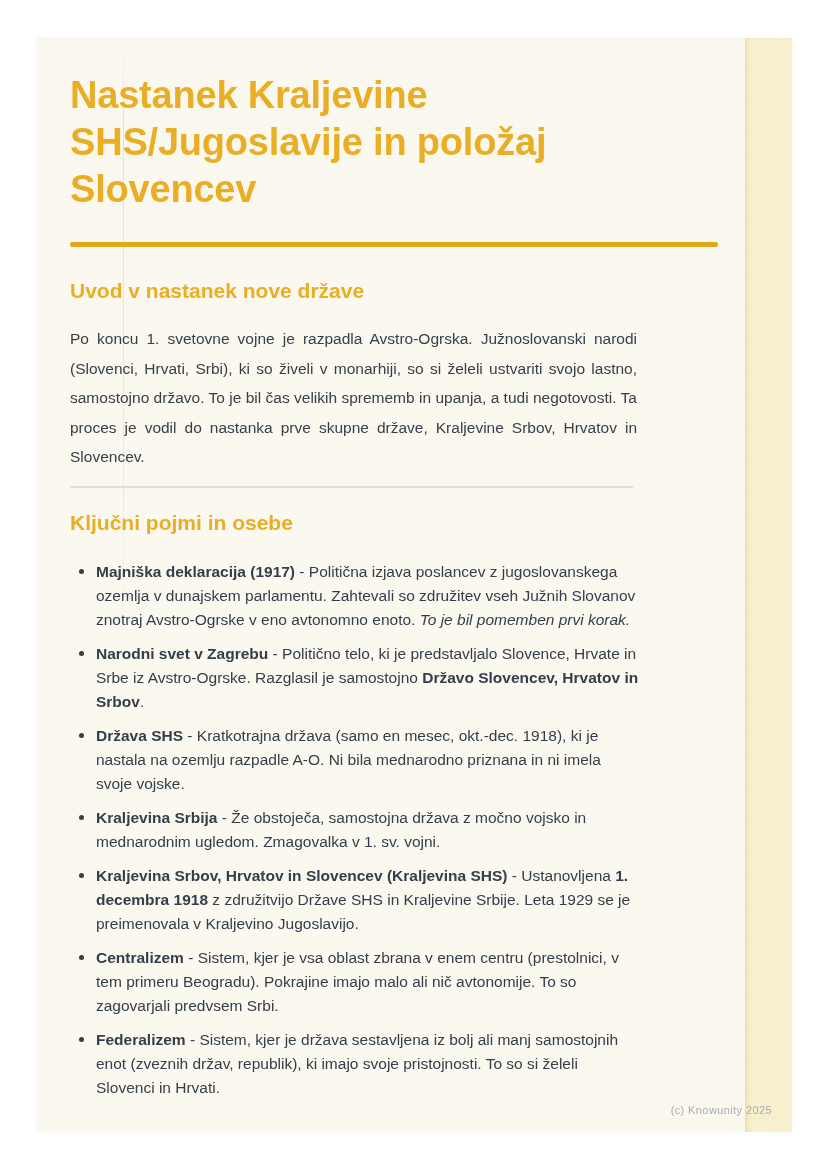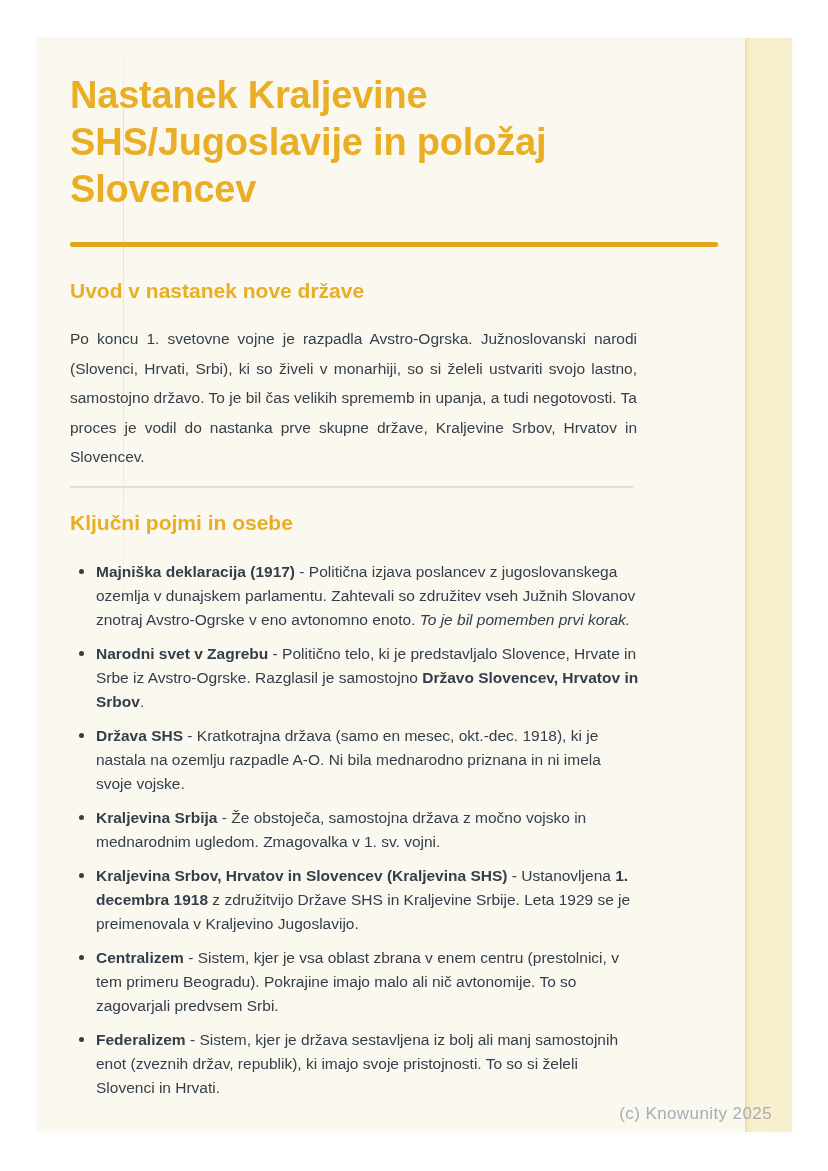--- a/index.html
+++ b/index.html
@@ -151,21 +151,21 @@
     border-radius: 50%;
     background: var(--body-text, #333E4A);
   }
   .terms .b { font-weight: 700; }
   .terms .i { font-style: italic; }
   .watermark {
     position: absolute;
     right: 20px;
     top: 1066px;
     color: var(--watermark, #A6ADB4);
-    font-size: 17px;
+    font-size: 11px;
     letter-spacing: 0.4px;
     white-space: nowrap;
     z-index: 4;
   }
 </style>
 </head>
 <body>
 
 <div class="canvas">
   <div class="page">

